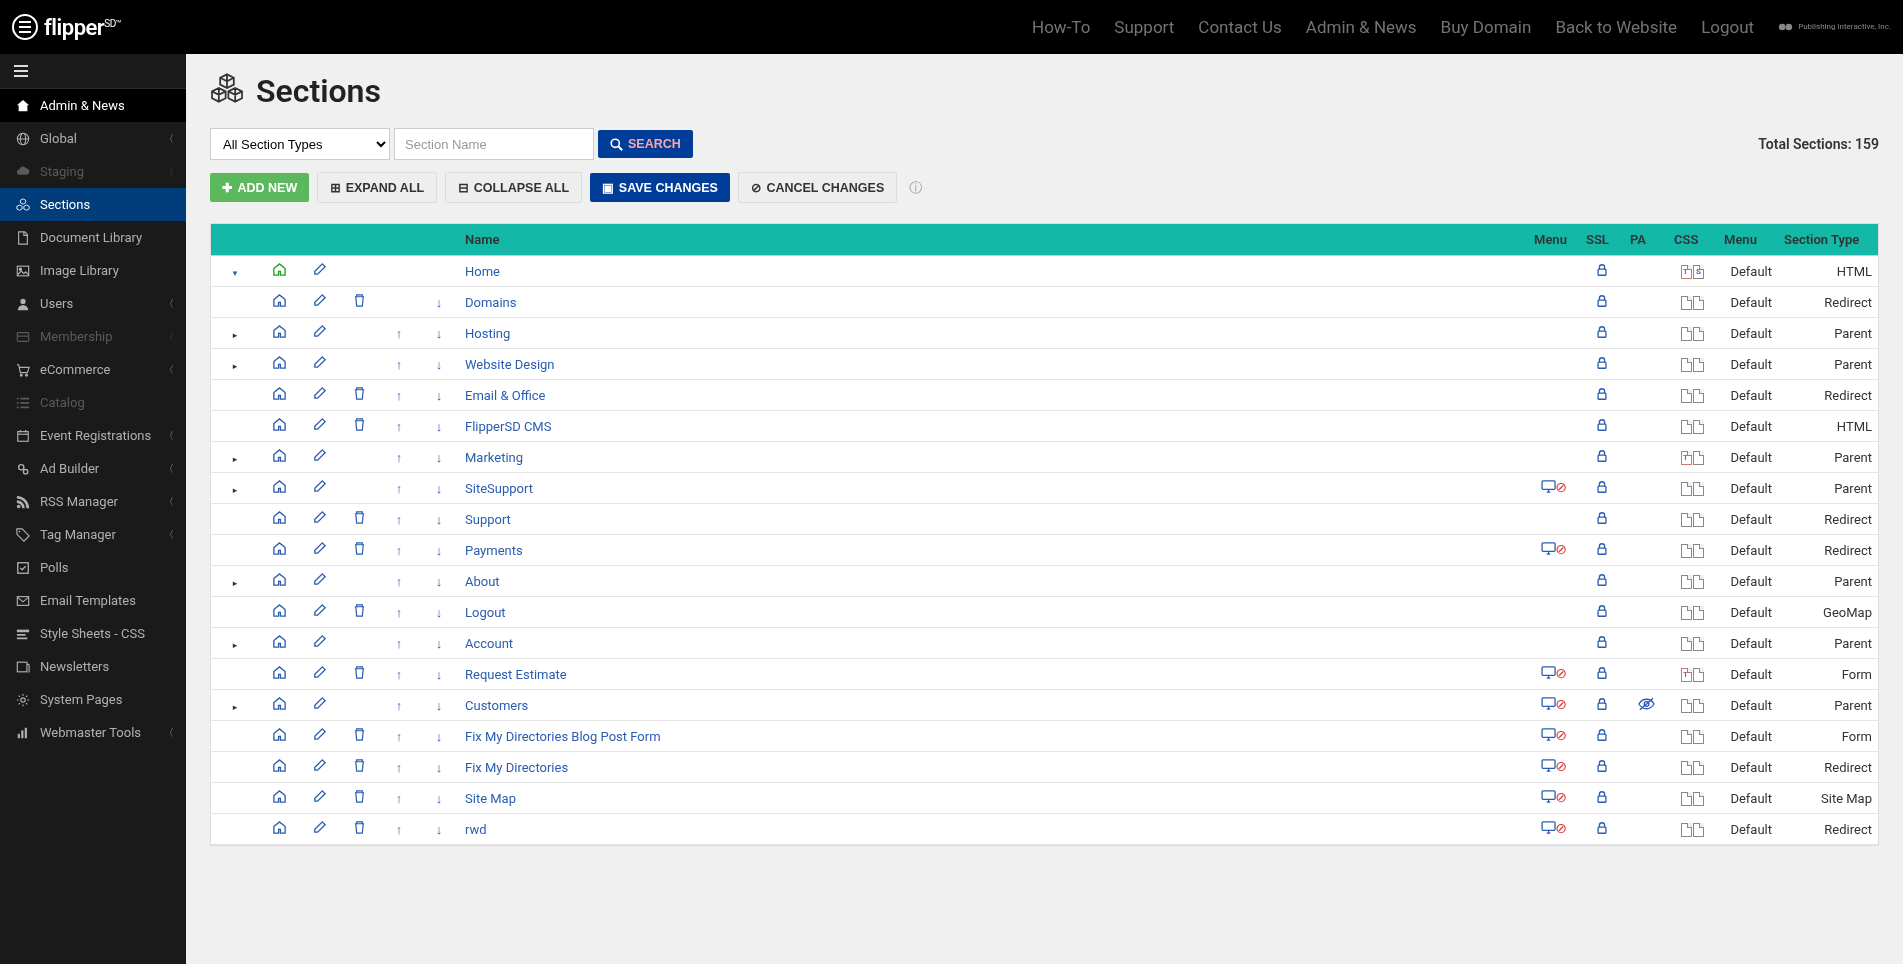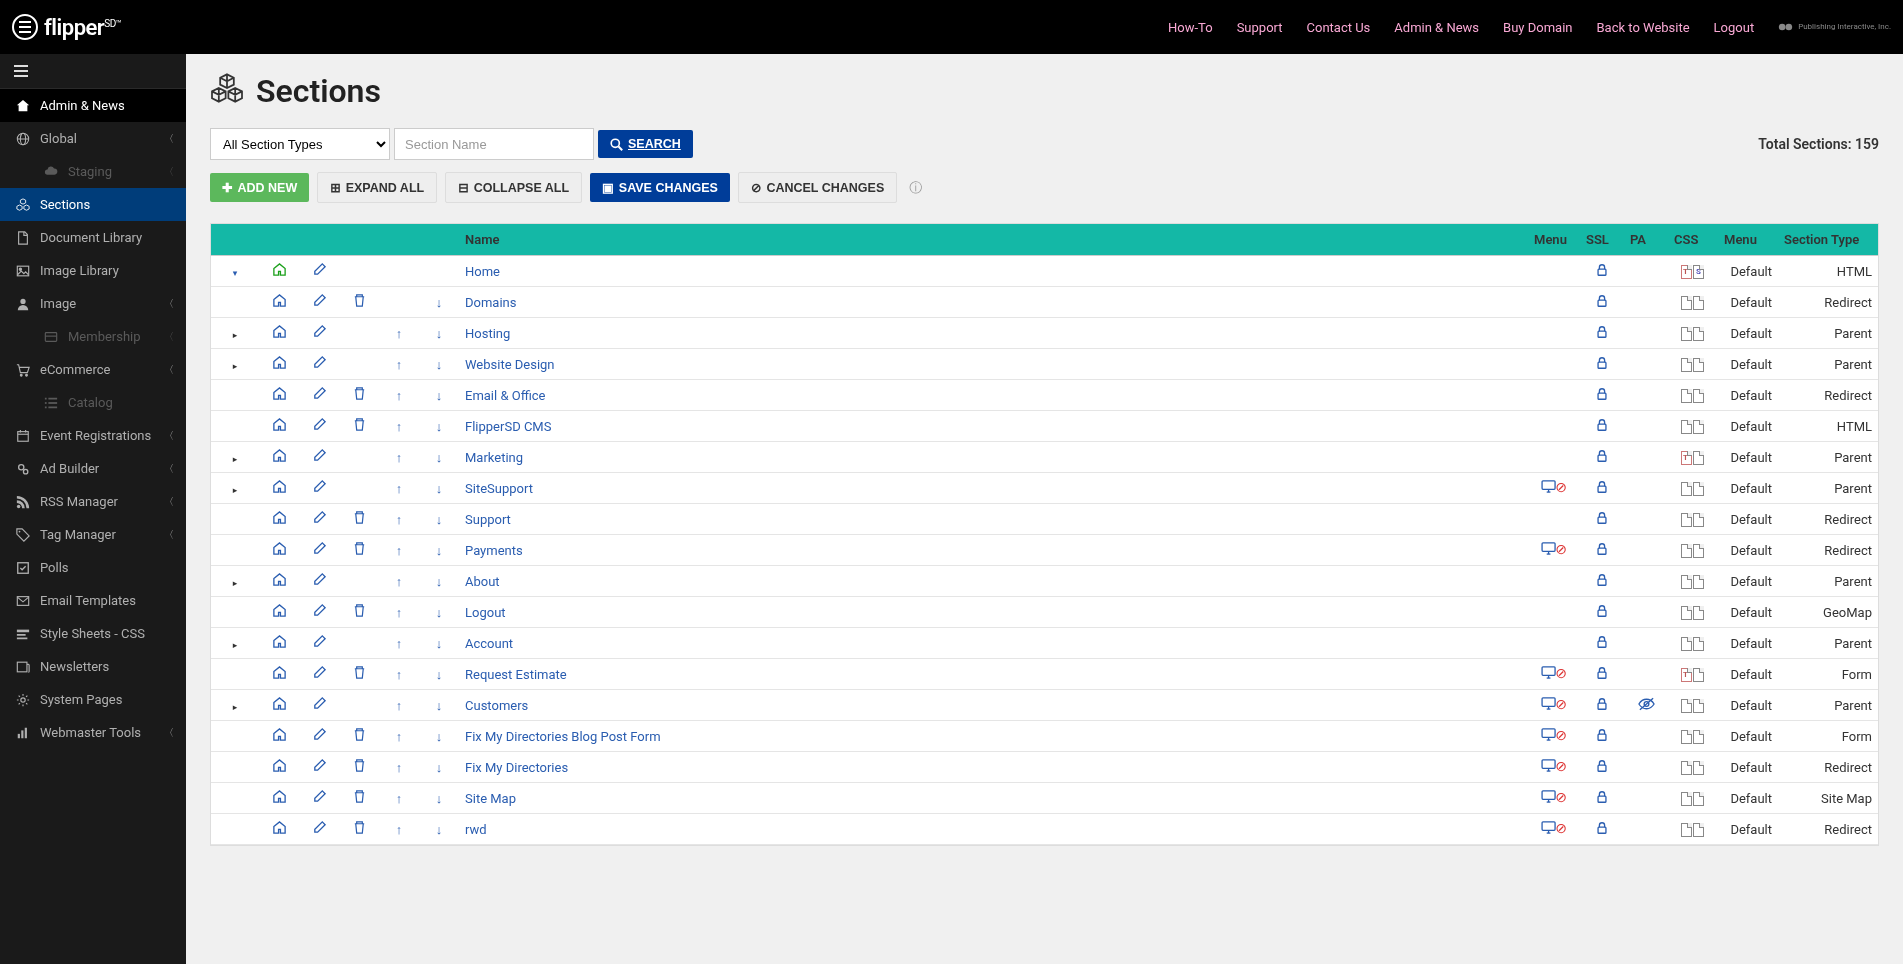--- a/index.html
+++ b/index.html
@@ -6,48 +6,48 @@
 body { font-family: -apple-system, BlinkMacSystemFont, "Segoe UI", Roboto, Arial, sans-serif; font-size: 13px; color: #333; background: #f0f0f0; }
 
 .topbar { background: #000; height: 54px; display: flex; align-items: center; padding: 0 12px; justify-content: space-between; }
 .logo { display: flex; align-items: center; gap: 6px; }
 .logo-circle { width: 26px; height: 26px; border: 2px solid #fff; border-radius: 50%; display: flex; align-items: center; justify-content: center; }
 .logo-lines { display: flex; flex-direction: column; gap: 3px; }
 .logo-lines span { display: block; width: 12px; height: 2px; background: #fff; }
 .logo-text { color: #fff; font-size: 22px; font-weight: 600; letter-spacing: -0.5px; }
 .logo-text sup { font-size: 10px; font-weight: 400; }
 .topnav { display: flex; gap: 24px; align-items: center; }
-.topnav a { color: #f9a8d4; text-decoration: none; font-size: 13px; cursor: pointer; }
+.topnav a { color: #737373; text-decoration: none; font-size: 17px; cursor: pointer; }
 .brand-icon { color: #888; font-size: 11px; display: flex; align-items: center; }
 .brand-icon svg { width: 20px; height: 12px; }
 
 .app { display: flex; height: calc(100vh - 40px); }
 .sidebar { width: 186px; background: #1a1a1a; color: #b0b0b0; overflow-y: auto; flex-shrink: 0; }
 .hamburger { padding: 8px 14px; cursor: pointer; border-bottom: 1px solid #2a2a2a; }
 .hamburger-lines span { display: block; width: 14px; height: 2px; background: #ddd; margin: 3px 0; }
 .nav-item { display: flex; align-items: center; padding: 9px 14px; cursor: pointer; font-size: 13px; position: relative; }
 .nav-item.active-dark { background: #000; color: #fff; }
 .nav-item.active-blue { background: #003d7a; color: #fff; }
-.nav-item.disabled { color: #5a5a5a; margin-left: 28px; }
+.nav-item.disabled { color: #5a5a5a; }
 .nav-item .icon { width: 18px; margin-right: 8px; display: inline-flex; justify-content: center; }
 .nav-item .chev { position: absolute; right: 12px; font-size: 10px; }
 
 .main { flex: 1; overflow: auto; background: #f0f0f0; padding: 18px 24px; }
 .page-header { display: flex; align-items: center; gap: 12px; margin-bottom: 18px; }
 .page-header .hicon { font-size: 30px; color: #333; }
 .page-header h1 { font-size: 32px; font-weight: 600; color: #222; }
 
 .toolbar { display: flex; align-items: center; justify-content: space-between; margin-bottom: 12px; gap: 8px; }
 .toolbar-left { display: flex; gap: 4px; align-items: center; }
 .select-wrap { display: flex; }
 .select-wrap select { border: 1px solid #ccc; background: #fff; padding: 6px 8px; font-size: 13px; min-width: 180px; height: 32px; }
 .name-input { border: 1px solid #ccc; padding: 6px 10px; width: 200px; height: 32px; font-size: 13px; }
 .name-input::placeholder { color: #999; }
 .btn { border: none; padding: 7px 12px; cursor: pointer; font-size: 12.5px; font-weight: 600; border-radius: 2px; display: inline-flex; align-items: center; gap: 5px; }
-.btn-primary { background: #003d99; color: #ffffff; text-decoration: underline; }
+.btn-primary { background: #003d99; color: #fca5a5; }
 .btn-green { background: #5cb85c; color: #fff; }
 .btn-light { background: #eee; color: #333; border: 1px solid #ddd; }
 .btn-blue { background: #003d99; color: #fff; }
 .actions-row { display: flex; gap: 8px; align-items: center; margin-bottom: 20px; }
 .total { font-size: 14px; font-weight: 600; color: #333; }
 
 .table-wrap { background: #fff; border: 1px solid #ddd; }
 .data-table { width: 100%; border-collapse: collapse; font-size: 13px; }
 .data-table th { background: #14b8a6; border-bottom: 1px solid #ccc; padding: 8px 6px; text-align: left; font-weight: 600; font-size: 13px; color: #333; }
 .data-table td { border-bottom: 1px solid #e5e5e5; padding: 6px 6px; vertical-align: middle; text-align: center; }
@@ -171,21 +171,21 @@
           </span>
           <span>Image Library</span>
         </div>
         <div class="nav-item">
           <span class="icon">
             <svg viewBox="0 0 16 16" width="14" height="14" fill="currentColor">
               <circle cx="8" cy="5" r="3"></circle>
               <path d="M2 15a6 6 0 0112 0z"></path>
             </svg>
           </span>
-          <span>Image</span>
+          <span>Users</span>
           <span class="chev">〈</span>
         </div>
         <div class="nav-item disabled">
           <span class="icon">
             <svg viewBox="0 0 16 16" width="14" height="14" fill="none" stroke="currentColor" stroke-width="1.3">
               <rect x="1.5" y="3" width="13" height="10" rx="1"></rect>
               <line x1="1.5" y1="7" x2="14.5" y2="7"></line>
             </svg>
           </span>
           <span>Membership</span>

